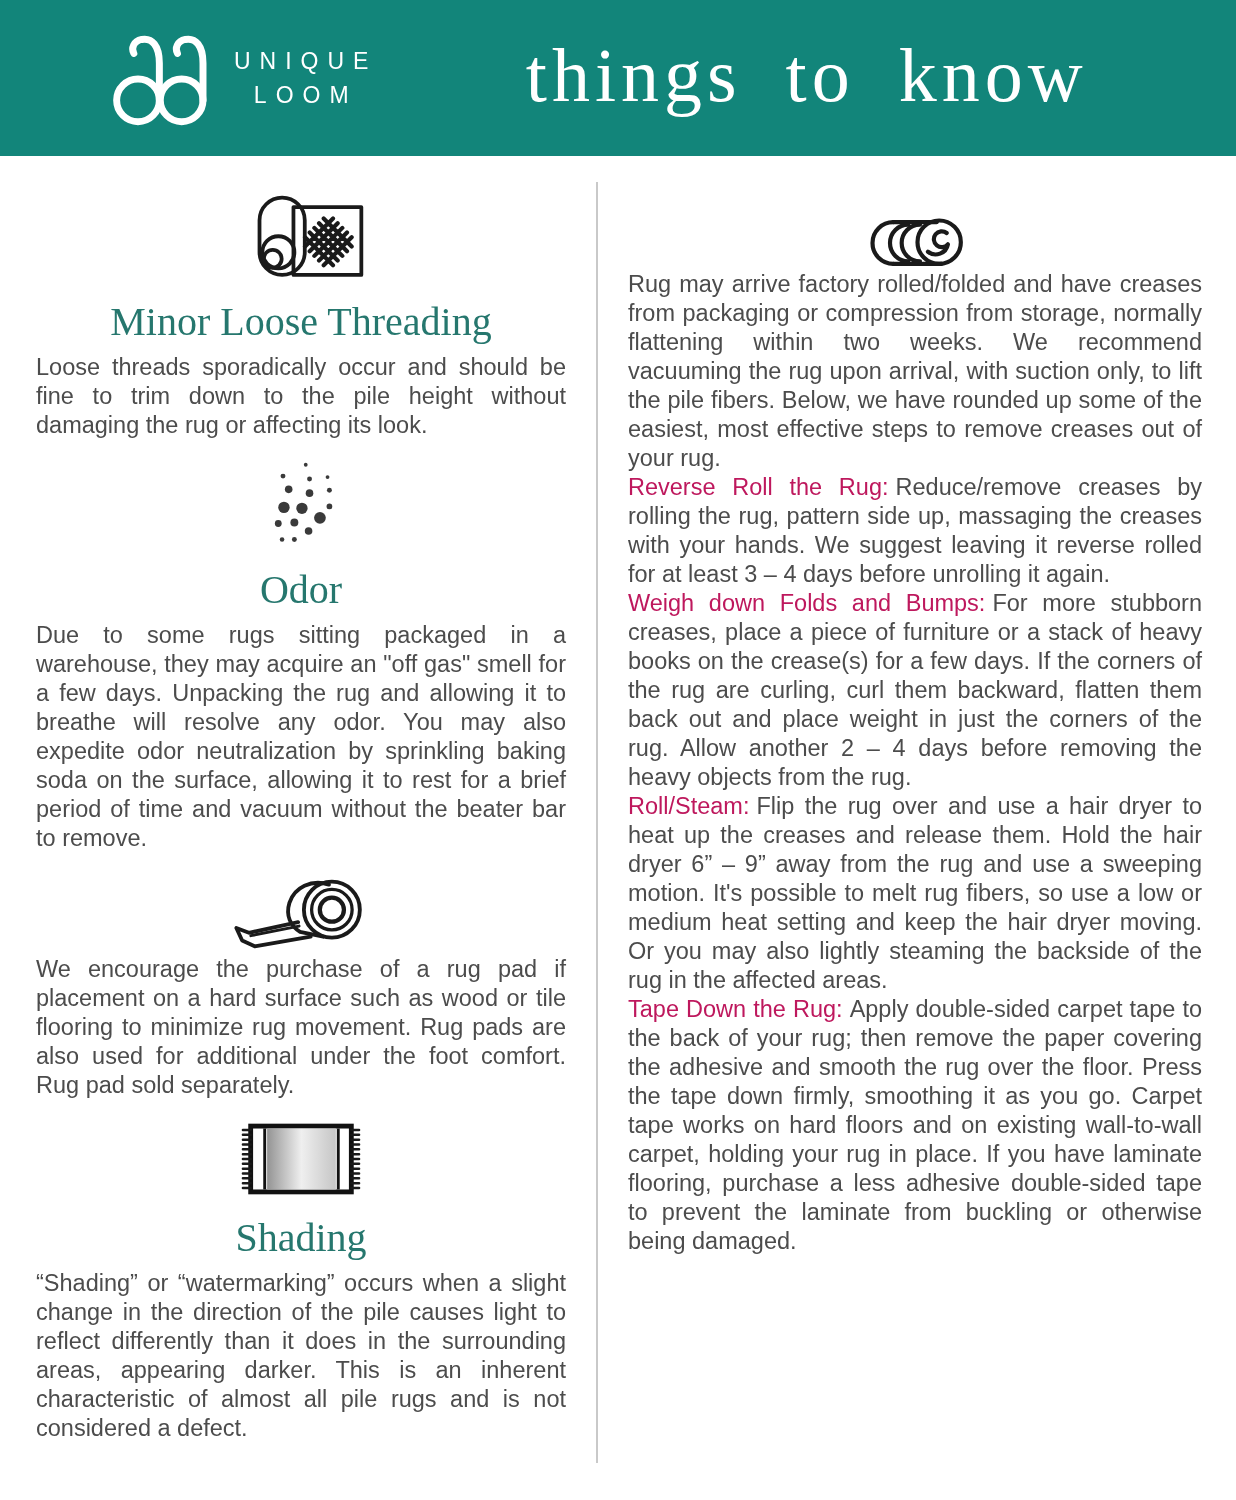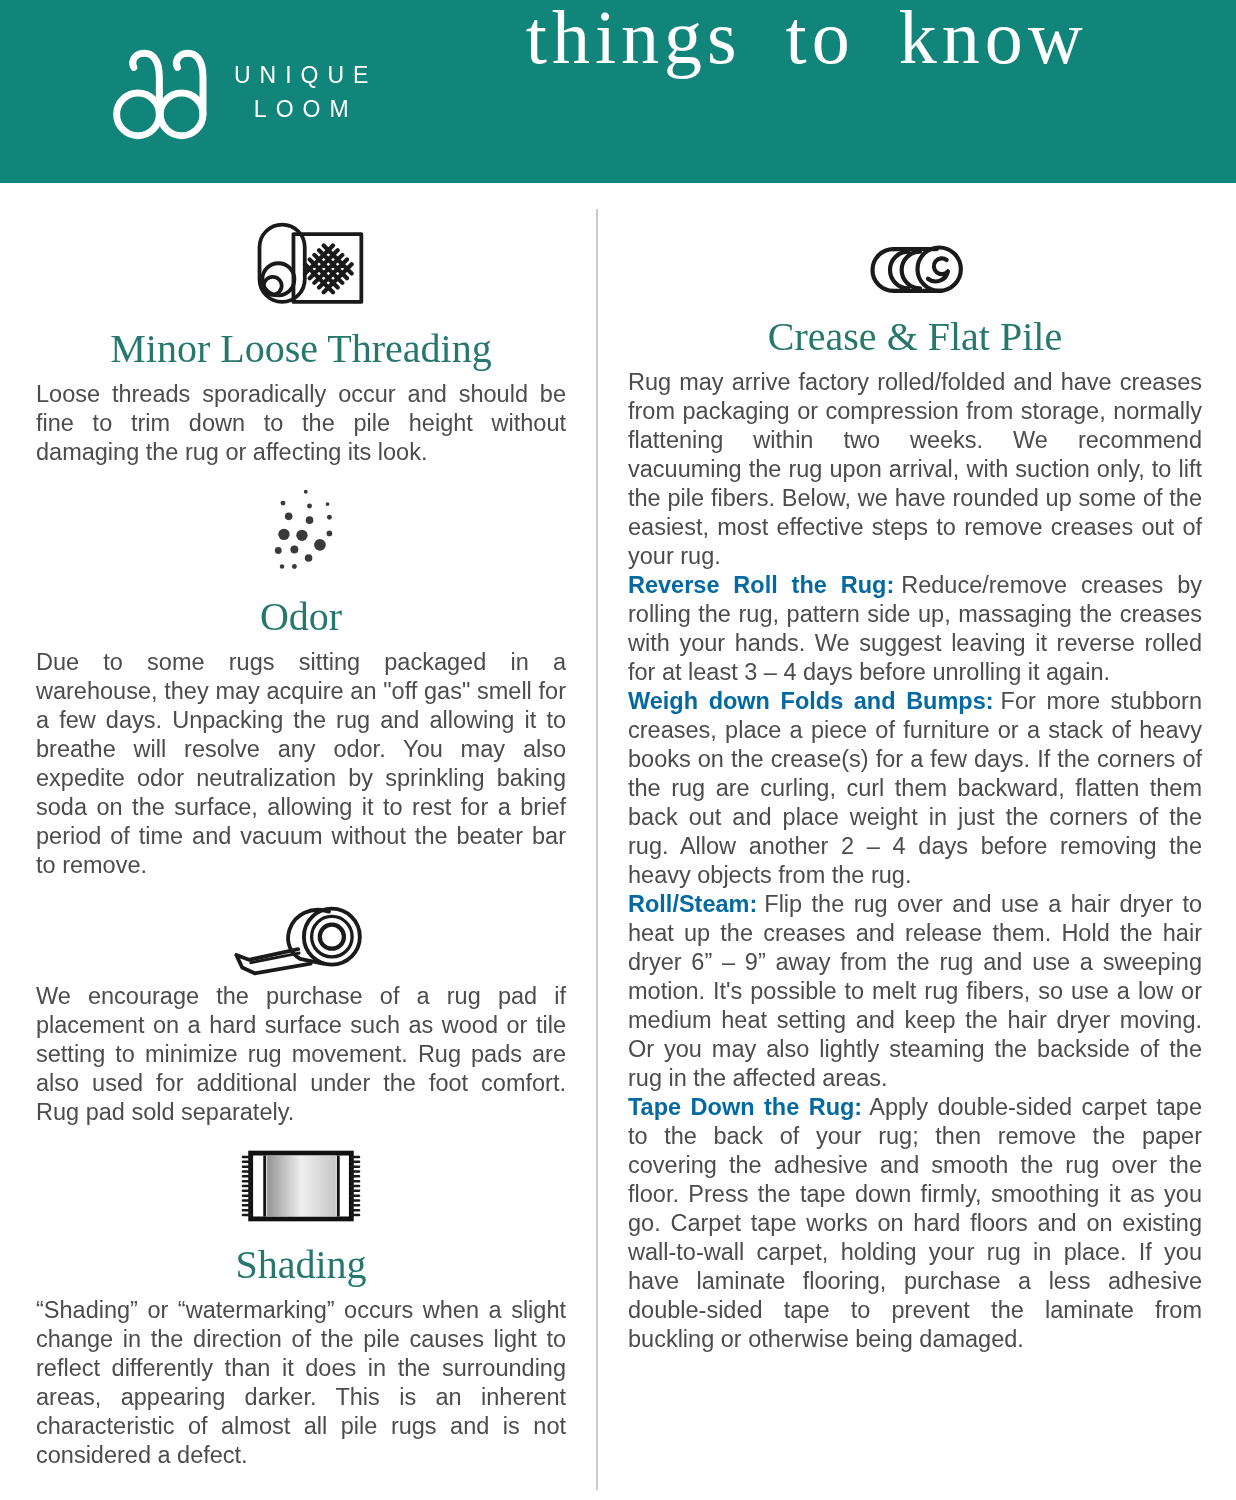--- a/index.html
+++ b/index.html
@@ -3,21 +3,21 @@
 <meta charset="utf-8">
 <style>
   html,body{margin:0;padding:0;}
   body{
     width:1236px;height:1500px;overflow:hidden;background:#ffffff;
     font-family:"Liberation Sans","DejaVu Sans",sans-serif;
     -webkit-font-smoothing:antialiased;
   }
   
   .header{
-    height:183px;background:#12857a;display:flex;
+    height:156px;background:#12857a;display:flex;align-items:center;
   }
   .brand{display:flex;align-items:center;margin-left:112px;}
   .brand svg{display:block;}
   .brand-text{margin-left:18px;color:#ffffff;letter-spacing:9px;
     font-size:23px;line-height:34px;text-align:center;font-weight:400;}
   .page-title{
     flex:1;text-align:center;color:#ffffff;
     font-family:"Liberation Serif","DejaVu Serif",serif;
     font-size:76px;letter-spacing:5px;word-spacing:20px;
     margin-top:-6px;
@@ -31,21 +31,21 @@
   h2{
     font-family:"Liberation Serif","DejaVu Serif",serif;font-weight:400;
     color:#26776e;font-size:40px;text-align:center;margin:16px 0 8px 0;
   }
   p.body{
     margin:0;color:#4c4c4c;font-size:23.5px;line-height:29px;text-align:justify;
   }
   section{margin-bottom:20px;}
   .col-right .icon-row{margin-top:34px;}
   .tip{margin-top:28px;}
-  .tip b{color:#0369a1;font-weight:700;margin-right:7px;}
+  .tip b{color:#be185d;font-weight:400;margin-right:7px;}
   svg .ln{stroke:#1a1a1a;fill:none;stroke-linecap:round;stroke-linejoin:round;}
 </style>
 </head>
 <body>
 
 <div class="header">
   <div class="brand">
     <span>
       <svg width="104" height="100" viewBox="0 0 112 104">
         <g stroke="#ffffff" stroke-width="7.5" fill="none" stroke-linecap="round">
@@ -116,21 +116,21 @@
       <div class="icon-row">
         <svg width="148" height="82" viewBox="0 0 150 85">
           <path class="ln" stroke-width="4" fill="#ffffff" d="M 104 12 C 86 6 68 15 63 31 C 59 44 64 55 74 61 L 98 66"></path>
           <path class="ln" stroke-width="4" fill="#ffffff" d="M 72 51 L 21 62 L 8 57 L 14 70 L 27 76 L 85 66"></path>
           <path class="ln" stroke-width="3" d="M 23 65 L 73 55"></path>
           <circle class="ln" stroke-width="4" fill="#ffffff" cx="107" cy="38" r="29"></circle>
           <circle class="ln" stroke-width="3.4" cx="107" cy="38" r="21"></circle>
           <circle class="ln" stroke-width="4.4" cx="107" cy="38" r="12.5"></circle>
         </svg>
       </div>
-      <p class="body">We encourage the purchase of a rug pad if placement on a hard surface such as wood or tile setting to minimize rug movement. Rug pads are also used for additional under the foot comfort. Rug pad sold separately.</p>
+      <p class="body">We encourage the purchase of a rug pad if placement on a hard surface such as wood or tile flooring to minimize rug movement. Rug pads are also used for additional under the foot comfort. Rug pad sold separately.</p>
     </section>
 
     <section>
       <div class="icon-row">
         <svg width="120" height="78" viewBox="0 0 124 80">
           <defs>
             <linearGradient id="shadeGrad" x1="0" y1="0" x2="1" y2="0">
               <stop offset="0" stop-color="#949494"></stop>
               <stop offset="0.5" stop-color="#efefef"></stop>
               <stop offset="0.85" stop-color="#d2d2d2"></stop>
@@ -164,21 +164,20 @@
             <path d="M 34 7 H 86"></path>
             <path d="M 34 57 H 92"></path>
             <path d="M 34 7 A 25 25 0 0 0 34 57"></path>
             <path d="M 52 10 A 22 22 0 0 0 52 54"></path>
             <path d="M 66 10 A 22 22 0 0 0 66 54"></path>
             <circle cx="89" cy="31" r="26"></circle>
             <path d="M 98 20 a 9.5 9.5 0 1 0 1.5 13.5 a 15 15 0 0 1 -24 9"></path>
           </g>
         </svg>
       </div>
-      <h2>Crease &amp; Flat Pile</h2>
       <p class="body">Rug may arrive factory rolled/folded and have creases from packaging or compression from storage, normally flattening within two weeks. We recommend vacuuming the rug upon arrival, with suction only, to lift the pile fibers. Below, we have rounded up some of the easiest, most effective steps to remove creases out of your rug.</p>
 
       <p class="body tip"><b>Reverse Roll the Rug:</b><span>Reduce/remove creases by rolling the rug, pattern side up, massaging the creases with your hands. We suggest leaving it reverse rolled for at least 3 – 4 days before unrolling it again.</span></p>
 
       <p class="body tip"><b>Weigh down Folds and Bumps:</b><span>For more stubborn creases, place a piece of furniture or a stack of heavy books on the crease(s) for a few days. If the corners of the rug are curling, curl them backward, flatten them back out and place weight in just the corners of the rug. Allow another 2 – 4 days before removing the heavy objects from the rug.</span></p>
 
       <p class="body tip"><b>Roll/Steam:</b><span>Flip the rug over and use a hair dryer to heat up the creases and release them. Hold the hair dryer 6” – 9” away from the rug and use a sweeping motion. It's possible to melt rug fibers, so use a low or medium heat setting and keep the hair dryer moving. Or you may also lightly steaming the backside of the rug in the affected areas.</span></p>
 
       <p class="body tip"><b>Tape Down the Rug:</b><span>Apply double-sided carpet tape to the back of your rug; then remove the paper covering the adhesive and smooth the rug over the floor. Press the tape down firmly, smoothing it as you go. Carpet tape works on hard floors and on existing wall-to-wall carpet, holding your rug in place. If you have laminate flooring, purchase a less adhesive double-sided tape to prevent the laminate from buckling or otherwise being damaged.</span></p>
     </section>

